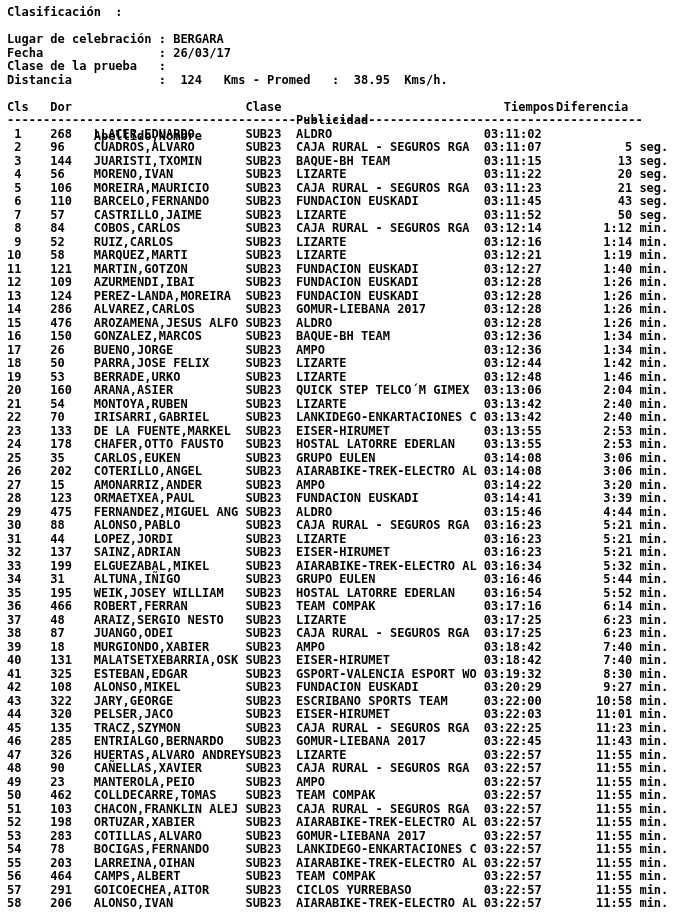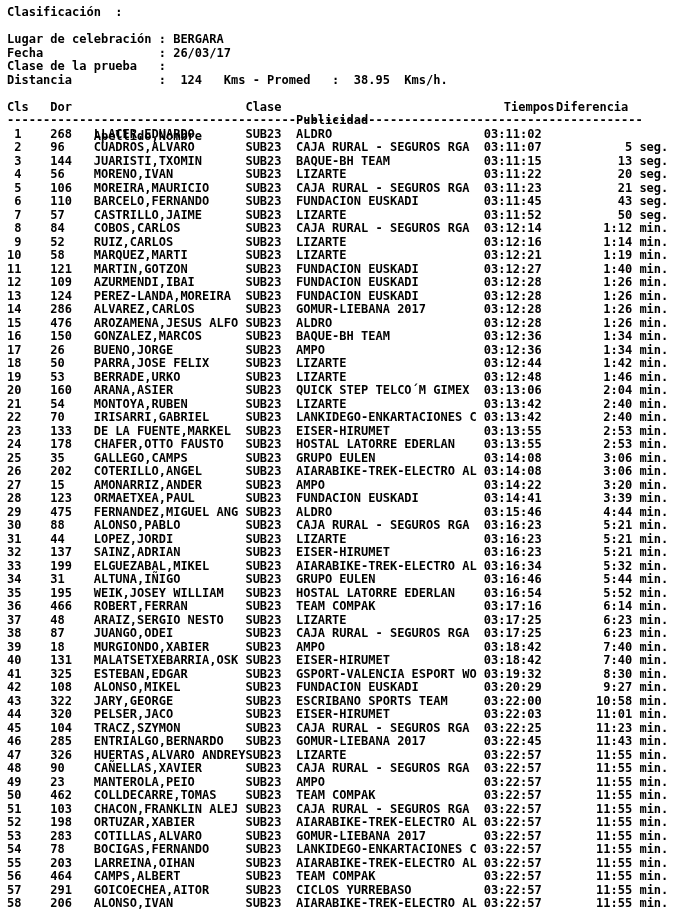--- a/index.html
+++ b/index.html
@@ -309,21 +309,21 @@
     <span class="c col-dor">178</span>
     <span class="c col-name">CHAFER,OTTO FAUSTO</span>
     <span class="c col-cat">SUB23</span>
     <span class="c col-pub">HOSTAL LATORRE EDERLAN</span>
     <span class="c col-time">03:13:55</span>
     <span class="c col-dif">2:53 min.</span>
   </div>
       <div class="line">
     <span class="c col-cls">25</span>
     <span class="c col-dor">35</span>
-    <span class="c col-name">GALLEGO,CAMPS</span>
+    <span class="c col-name">CARLOS,EUKEN</span>
     <span class="c col-cat">SUB23</span>
     <span class="c col-pub">GRUPO EULEN</span>
     <span class="c col-time">03:14:08</span>
     <span class="c col-dif">3:06 min.</span>
   </div>
       <div class="line">
     <span class="c col-cls">26</span>
     <span class="c col-dor">202</span>
     <span class="c col-name">COTERILLO,ANGEL</span>
     <span class="c col-cat">SUB23</span>
@@ -488,21 +488,21 @@
     <span class="c col-cls">44</span>
     <span class="c col-dor">320</span>
     <span class="c col-name">PELSER,JACO</span>
     <span class="c col-cat">SUB23</span>
     <span class="c col-pub">EISER-HIRUMET</span>
     <span class="c col-time">03:22:03</span>
     <span class="c col-dif">11:01 min.</span>
   </div>
       <div class="line">
     <span class="c col-cls">45</span>
-    <span class="c col-dor">104</span>
+    <span class="c col-dor">135</span>
     <span class="c col-name">TRACZ,SZYMON</span>
     <span class="c col-cat">SUB23</span>
     <span class="c col-pub">CAJA RURAL - SEGUROS RGA</span>
     <span class="c col-time">03:22:25</span>
     <span class="c col-dif">11:23 min.</span>
   </div>
       <div class="line">
     <span class="c col-cls">46</span>
     <span class="c col-dor">285</span>
     <span class="c col-name">ENTRIALGO,BERNARDO</span>

